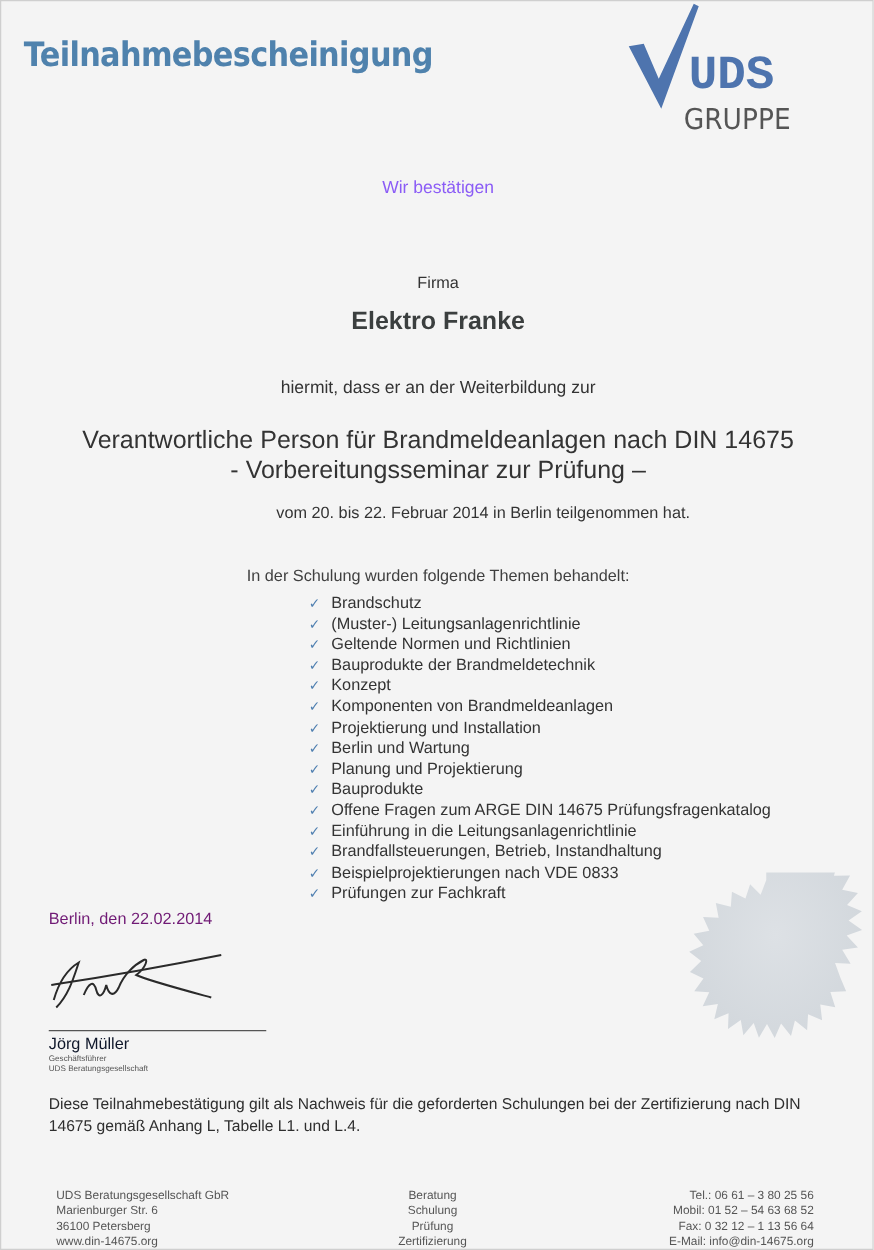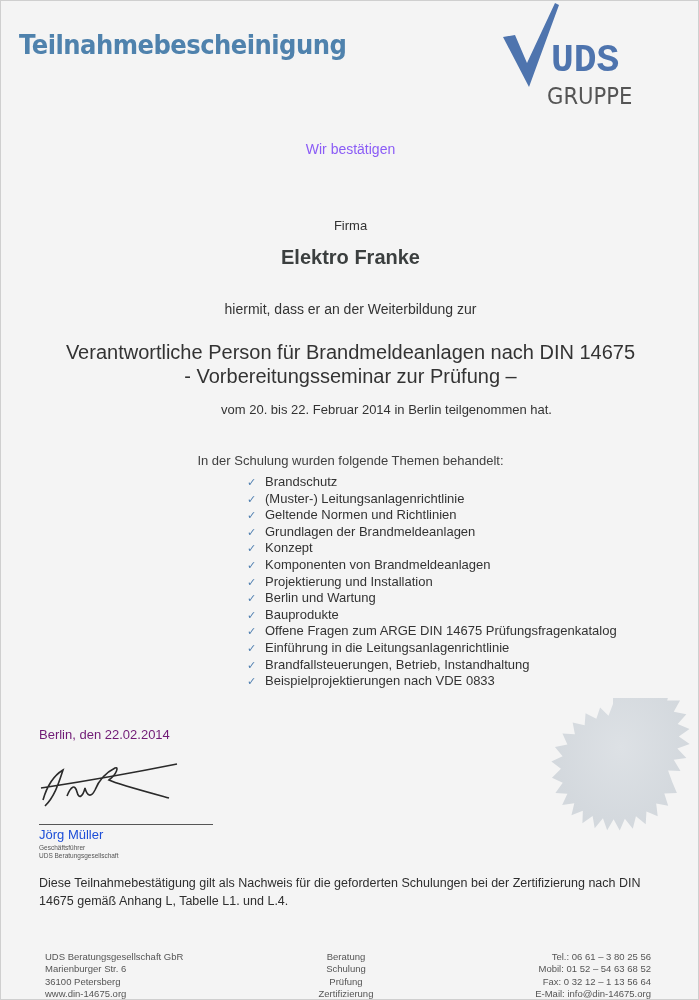--- a/index.html
+++ b/index.html
@@ -49,21 +49,21 @@
     }
     .topics li {
       height: 16.6px; line-height: 16.6px; font-size: 13px; color: #333; white-space: nowrap;
     }
     .topics .chk {
       display: inline-block; width: 18px; color: #4f7fb0; font-size: 11px;
     }
     .city-date { position: absolute; left: 38px; top: 726px; font-size: 13px; color: #701a75; }
     .signature { position: absolute; left: 36px; top: 755px; }
     .sig-line { position: absolute; left: 38px; top: 823px; width: 174px; height: 1px; background: #555; }
-    .signer { position: absolute; left: 38px; top: 826px; font-size: 13px; color: #1d4ed8; }
+    .signer { position: absolute; left: 38px; top: 826px; font-size: 13px; color: #0f172a; }
     .signer-role { position: absolute; left: 38px; top: 843px; font-size: 6.5px; color: #555; }
     .signer-org { position: absolute; left: 38px; top: 851px; font-size: 6.5px; color: #555; }
     .seal { position: absolute; left: 532px; top: 697px; }
     .notice {
       position: absolute; left: 38px; top: 873px; width: 620px;
       font-size: 12.5px; line-height: 18px; color: #2e2e2e;
     }
     .footer-col { position: absolute; top: 950px; font-size: 9.5px; line-height: 12.3px; color: #555; }
     .footer-left { left: 44px; }
     .footer-mid { left: 290px; width: 110px; text-align: center; }
@@ -90,30 +90,32 @@
   <div class="center hiermit">hiermit, dass er an der Weiterbildung zur</div>
   <div class="center course1">Verantwortliche Person für Brandmeldeanlagen nach DIN 14675</div>
   <div class="center course2">- Vorbereitungsseminar zur Prüfung –</div>
   <div class="center dates">vom 20. bis 22. Februar 2014 in Berlin teilgenommen hat.</div>
   <div class="center topics-intro">In der Schulung wurden folgende Themen behandelt:</div>
 
   <ul class="topics">
     <li><span class="chk">✓</span><span>Brandschutz</span></li>
     <li><span class="chk">✓</span><span>(Muster-) Leitungsanlagenrichtlinie</span></li>
     <li><span class="chk">✓</span><span>Geltende Normen und Richtlinien</span></li>
-    <li><span class="chk">✓</span><span>Grundlagen der Brandmeldeanlagen</span></li>
+    <li><span class="chk">✓</span><span>Bauprodukte der Brandmeldetechnik</span></li>
     <li><span class="chk">✓</span><span>Konzept</span></li>
     <li><span class="chk">✓</span><span>Komponenten von Brandmeldeanlagen</span></li>
     <li><span class="chk">✓</span><span>Projektierung und Installation</span></li>
     <li><span class="chk">✓</span><span>Berlin und Wartung</span></li>
+    <li><span class="chk">✓</span><span>Planung und Projektierung</span></li>
     <li><span class="chk">✓</span><span>Bauprodukte</span></li>
     <li><span class="chk">✓</span><span>Offene Fragen zum ARGE DIN 14675 Prüfungsfragenkatalog</span></li>
     <li><span class="chk">✓</span><span>Einführung in die Leitungsanlagenrichtlinie</span></li>
     <li><span class="chk">✓</span><span>Brandfallsteuerungen, Betrieb, Instandhaltung</span></li>
     <li><span class="chk">✓</span><span>Beispielprojektierungen nach VDE 0833</span></li>
+    <li><span class="chk">✓</span><span>Prüfungen zur Fachkraft</span></li>
   </ul>
 
   <div class="city-date">Berlin, den 22.02.2014</div>
 
   <svg class="signature" width="150" height="60" viewBox="0 0 150 60">
     <path d="M6 44 C10 30, 16 20, 26 14 C22 26, 18 40, 8 50 M4 32 C30 28, 70 22, 140 8" stroke="#2a2a2a" stroke-width="1.6" fill="none"></path>
     <path d="M30 40 C34 30, 38 28, 40 36 C42 44, 46 40, 48 32 C50 40, 54 42, 58 34 C62 24, 70 16, 78 12 C82 10, 80 18, 72 24 C80 28, 110 36, 132 42" stroke="#2a2a2a" stroke-width="1.6" fill="none"></path>
   </svg>
 
   <div class="sig-line"></div>

